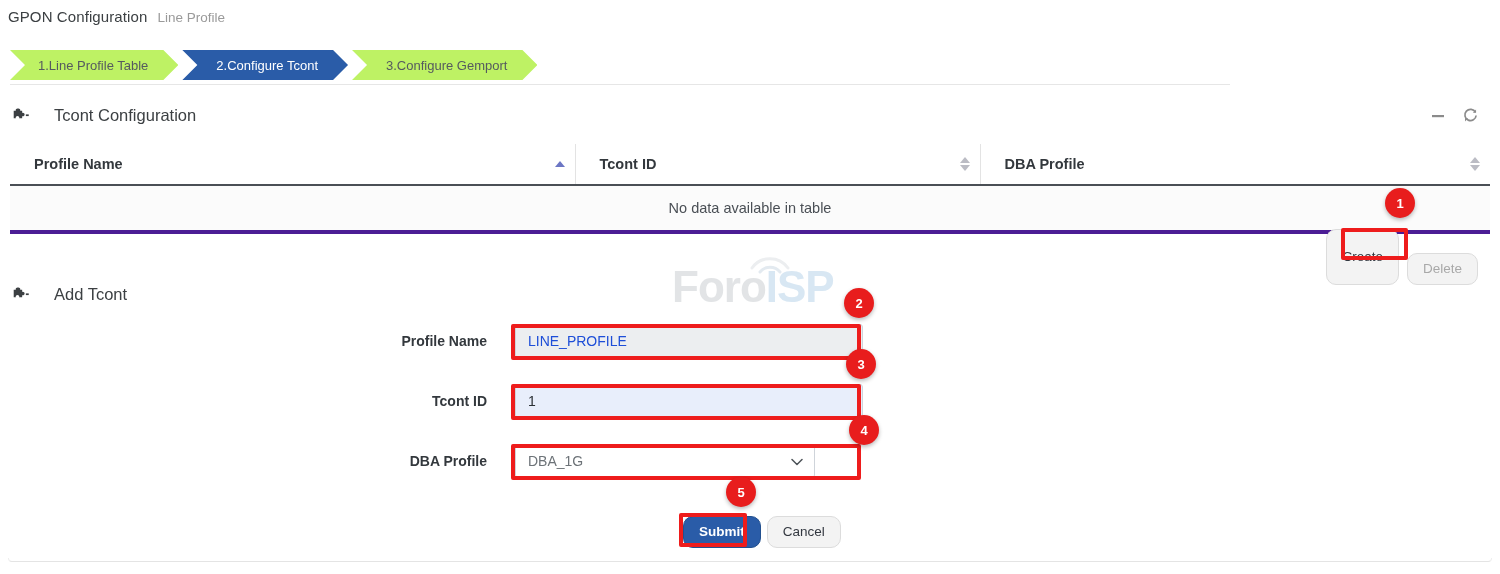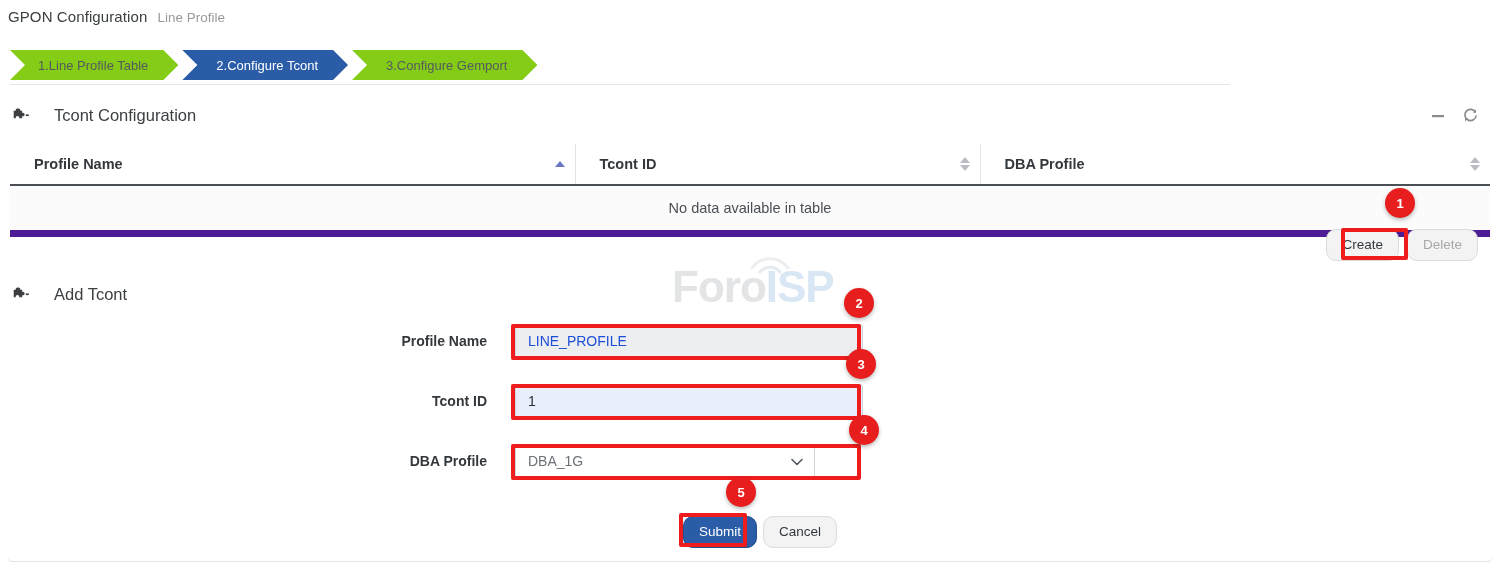--- a/index.html
+++ b/index.html
@@ -36,21 +36,21 @@
     left: 10px; top: 50px;
     display: flex; align-items: stretch;
     height: 30px;
   }
   .step {
     position: relative;
     height: 30px;
     display: flex; align-items: center; justify-content: center;
     padding: 0 30px 0 34px;
     font-size: 13px;
-    background: #84cc16;
+    background: #bef264;
     color: #555a5f;
     margin-right: 4px;
     white-space: nowrap;
     clip-path: polygon(0 0, calc(100% - 15px) 0, 100% 50%, calc(100% - 15px) 100%, 0 100%, 15px 50%);
   }
   .step:first-child { padding-left: 28px; }
   .step.active {
     background: #2a5ca8;
     color: #ffffff;
   }
@@ -109,45 +109,46 @@
   .tri { width: 0; height: 0; border-left: 5px solid transparent; border-right: 5px solid transparent; }
   .tri.up { border-bottom: 6px solid #bbbcc4; }
   .tri.down { border-top: 6px solid #bbbcc4; }
   .tri.up.on { border-bottom-color: #6c76c4; }
   table.dt td.empty {
     text-align: center;
     font-size: 14.5px;
     color: #4a4f55;
     padding: 14px 0;
     background: #fbfbfb;
-    border-bottom: 7px solid #4c1d95;
+    border-bottom: 4px solid #4c1d95;
   }
 
   
   .table-actions {
     position: absolute;
     right: 22px; top: 229px;
     display: flex; gap: 8px;
   }
   .btn {
     font-family: "Liberation Sans", sans-serif;
     font-size: 13.5px;
     padding: 7px 15px;
     border-radius: 10px;
     border: 1px solid #dcdcdc;
     background: #f3f3f3;
     color: #333840;
     cursor: pointer;
     line-height: 1.2;
   }
-  .btn.disabled { color: #a8a8a8; cursor: default; }
+  .btn.disabled { color: #a8a8a8; cursor: default; margin-top: 24px; }
   .btn.primary {
     background: #2a5ca8;
     border-color: #22508f;
     color: #ffffff;
+    font-weight: bold;
   }
 
   
   .form-row {
     position: absolute;
     display: flex; align-items: center;
   }
   .form-label {
     width: 290px;
     text-align: right;

